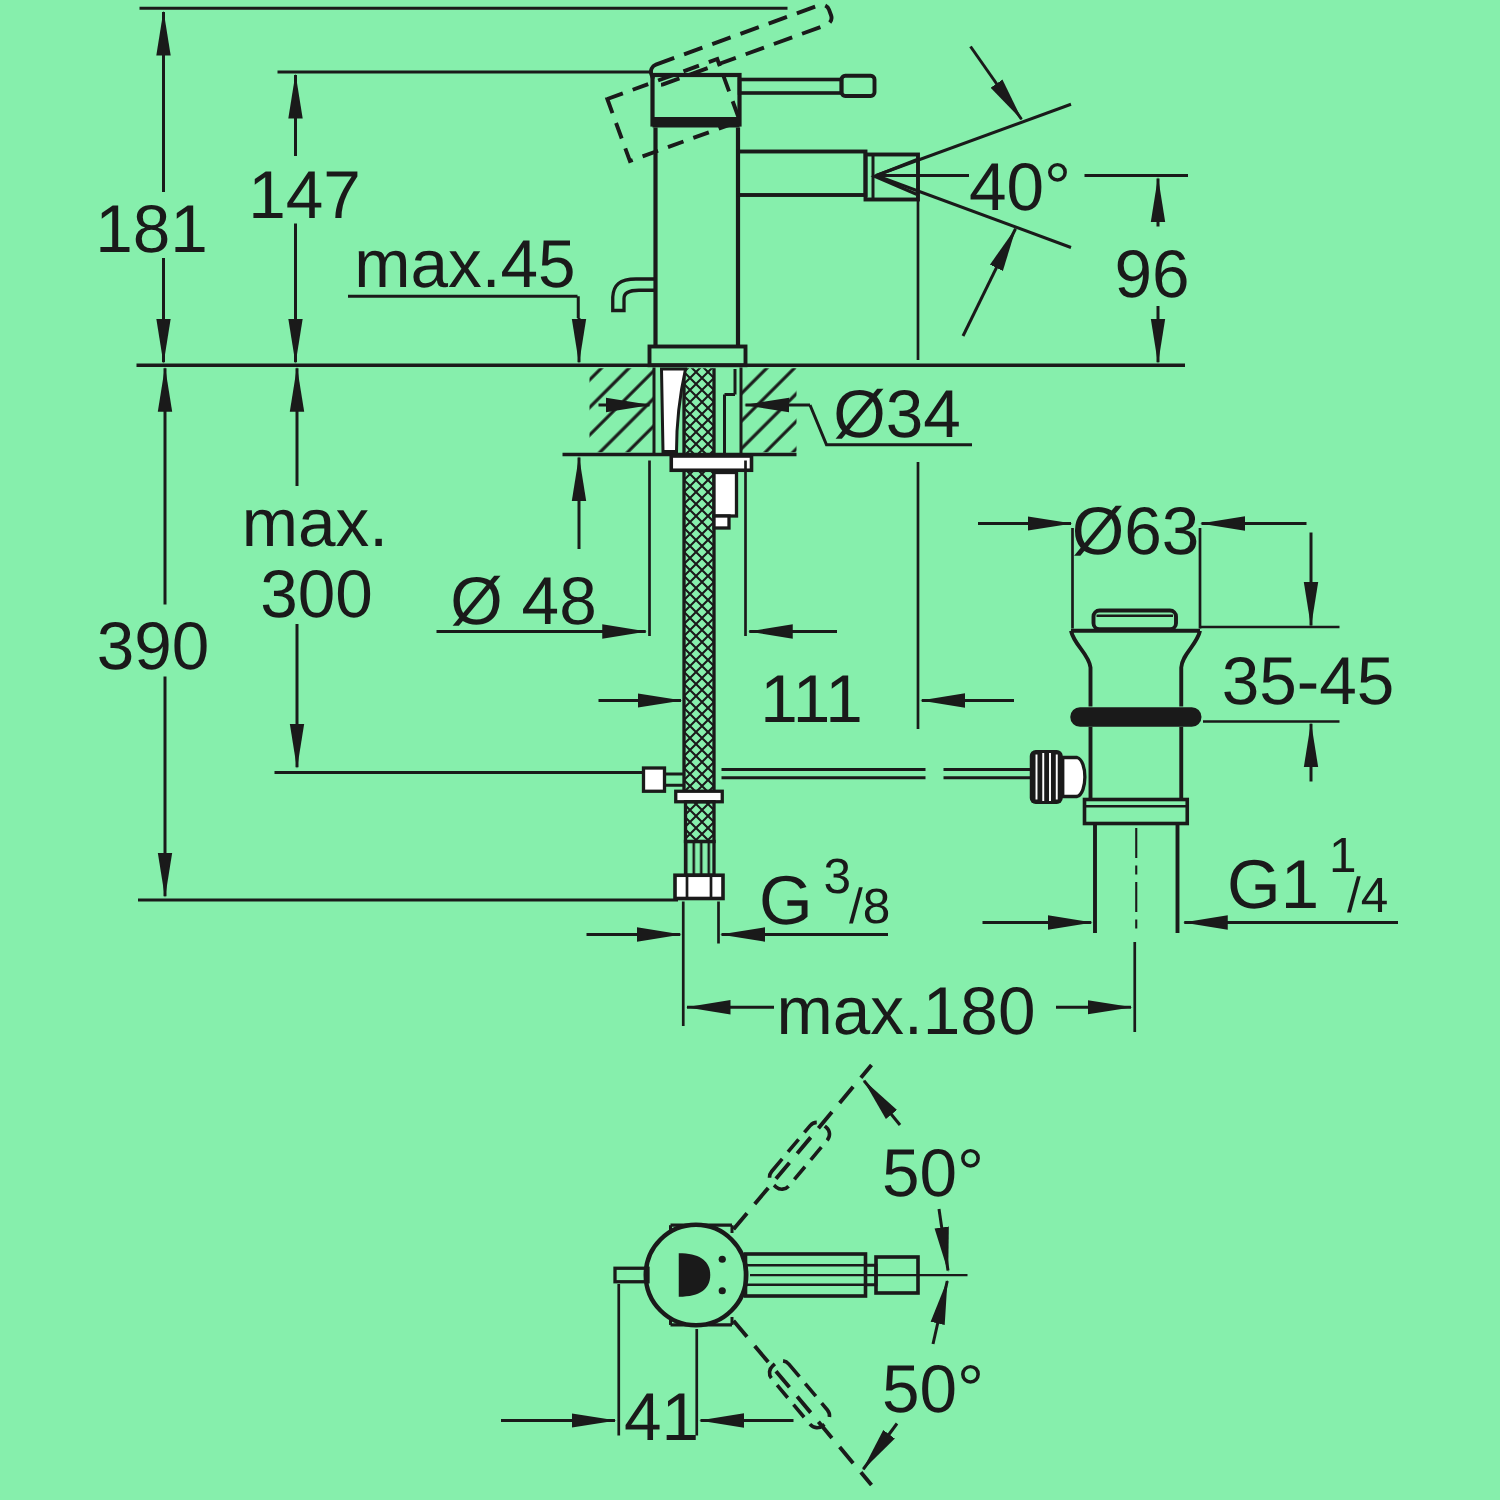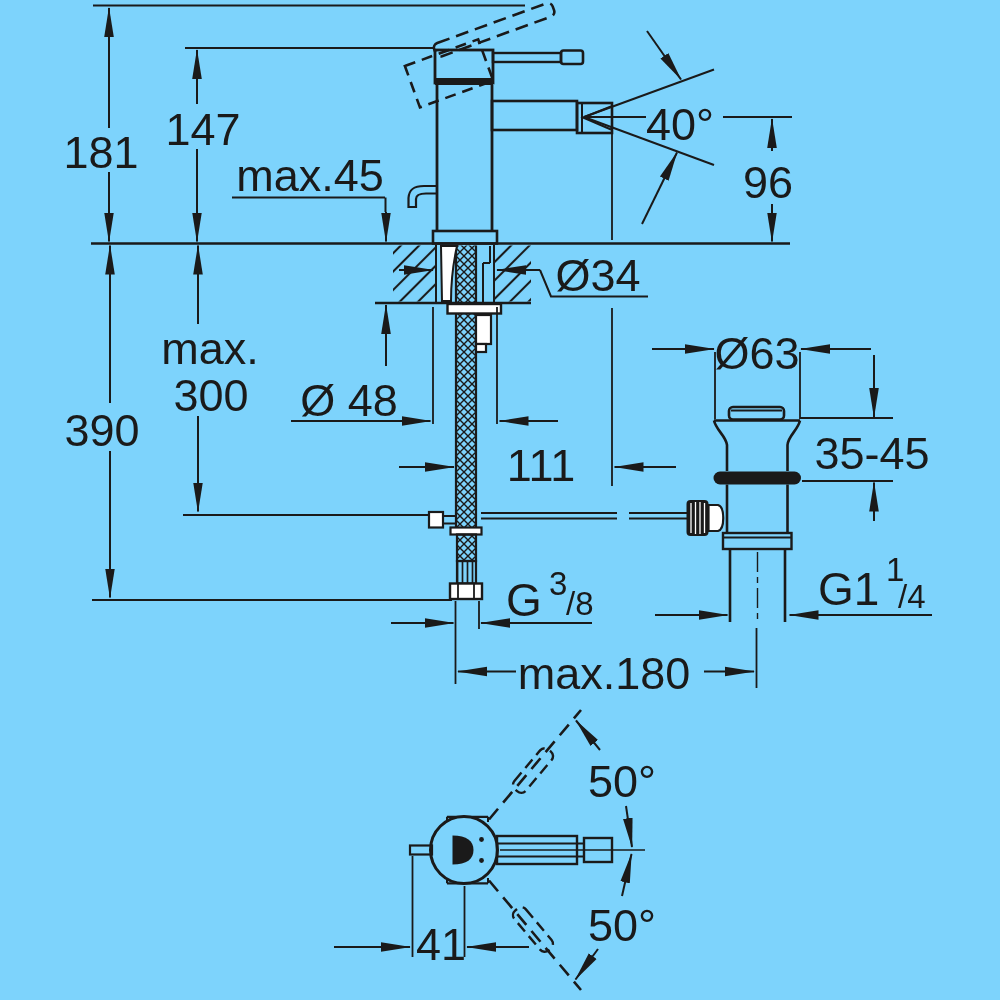--- a/index.html
+++ b/index.html
@@ -1,16 +1,16 @@
 <!DOCTYPE html>
 <html><head>
 <meta charset="utf-8">
 <style>
   html,body{margin:0;padding:0;background:#ffffff;}
-  .stage{width:1000px;height:1000px;background:#7dd3fc;position:relative;}
+  .stage{width:1000px;height:1000px;background:#86efac;position:relative;}
   svg{display:block;}
   .dim-text{font-family:"Liberation Sans","DejaVu Sans",sans-serif;fill:#1a1a1a;}
   .part{stroke:#1a1a1a;fill:none;}
   .dimline{stroke:#1a1a1a;fill:none;}
 </style>
 </head>
 <body>
 
 <div class="stage">
 <svg width="1000" height="1000" viewBox="0 0 1000 1000">

